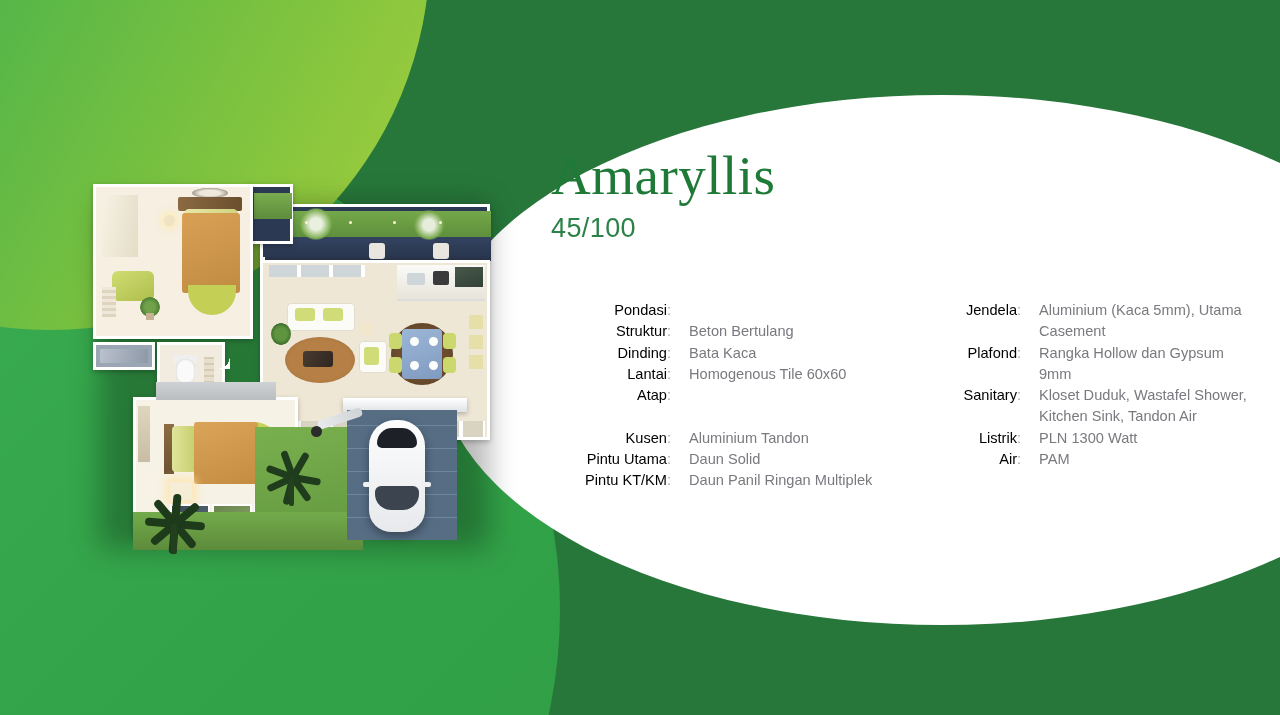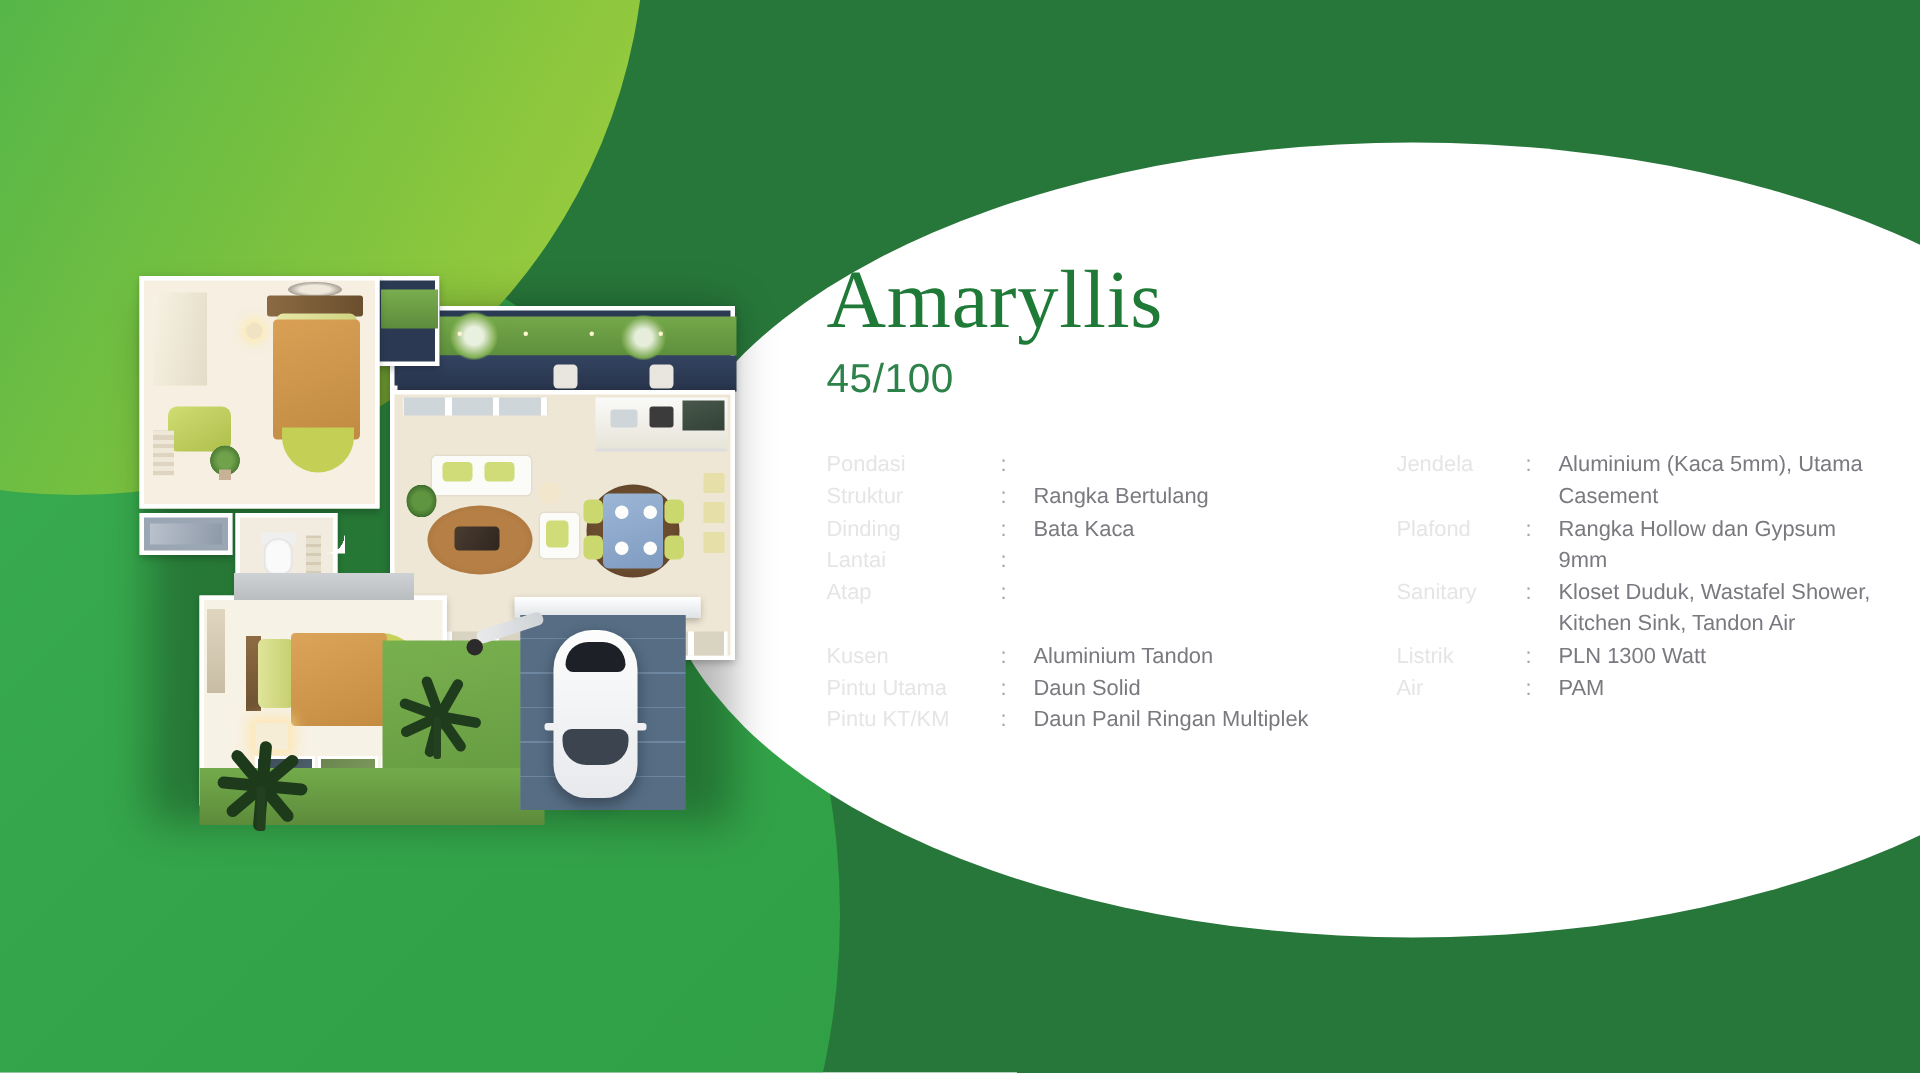--- a/index.html
+++ b/index.html
@@ -50,21 +50,21 @@
     width: 1010px;
     height: 530px;
     border-radius: 50%;
     background: #ffffff;
   }
 
   
   .content {
     position: absolute;
     left: 551px;
-    top: 172px;
+    top: 148px;
     width: 700px;
   }
   .title {
     font-family: "Liberation Serif", serif;
     font-size: 55px;
     line-height: 1.0;
     color: #1f7a38;
     letter-spacing: 0.5px;
     margin: 0 0 4px 0;
     font-weight: 400;
@@ -93,23 +93,24 @@
   .spec-col.left { width: 380px; }
   .spec-col.right { width: 320px; }
 
   .spec-row {
     display: flex;
     align-items: flex-start;
   }
   .spec-row.gap-above { margin-top: 21.3px; }
 
   .spec-label {
-    color: #e5e5e5;
+    color: #000000;
     flex: 0 0 auto;
     white-space: nowrap;
+    text-align: right;
   }
   .spec-col.left .spec-label { width: 116px; }
   .spec-col.right .spec-label { width: 86px; }
 
   .spec-colon {
     color: #a5a5ab;
     flex: 0 0 auto;
     width: 22px;
   }
   .spec-value {
@@ -460,30 +461,31 @@
 
   <div class="spec-area">
     <div class="spec-col left" id="spec-col-left">
         <div class="spec-row">
           <div class="spec-label">Pondasi</div>
           <div class="spec-colon">:</div>
         </div>
         <div class="spec-row">
           <div class="spec-label">Struktur</div>
           <div class="spec-colon">:</div>
-          <div class="spec-value">Rangka Bertulang</div>
+          <div class="spec-value">Beton Bertulang</div>
         </div>
         <div class="spec-row">
           <div class="spec-label">Dinding</div>
           <div class="spec-colon">:</div>
           <div class="spec-value">Bata Kaca</div>
         </div>
         <div class="spec-row">
           <div class="spec-label">Lantai</div>
           <div class="spec-colon">:</div>
+          <div class="spec-value">Homogenous Tile 60x60</div>
         </div>
         <div class="spec-row">
           <div class="spec-label">Atap</div>
           <div class="spec-colon">:</div>
         </div>
         <div class="spec-row gap-above">
           <div class="spec-label">Kusen</div>
           <div class="spec-colon">:</div>
           <div class="spec-value">Aluminium Tandon</div>
         </div>

